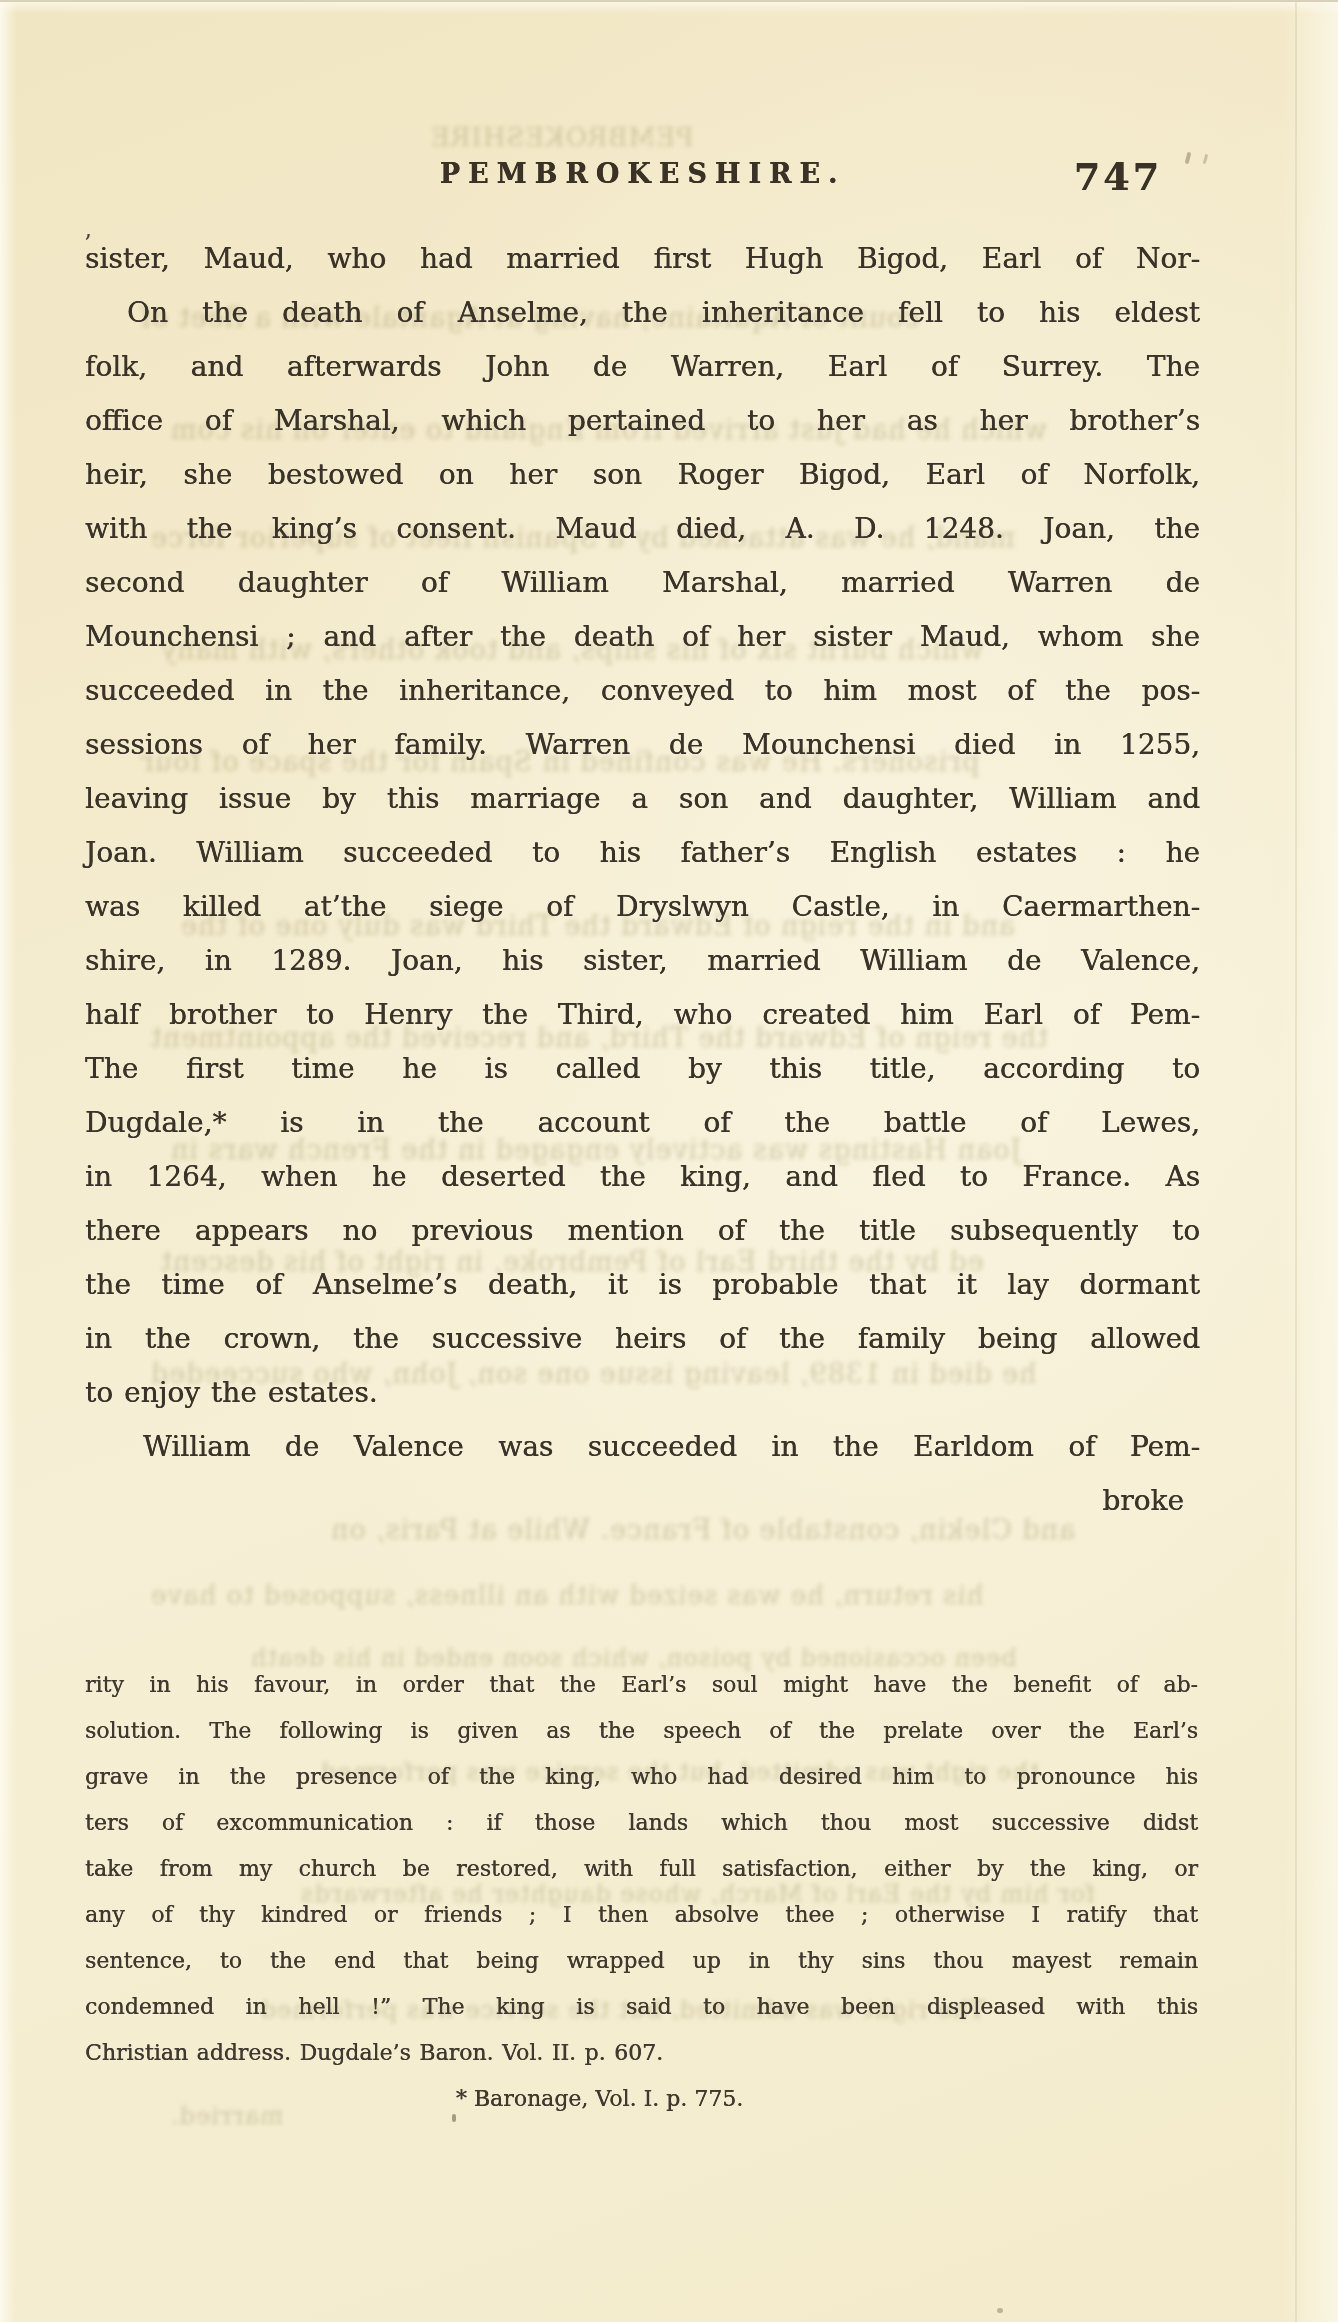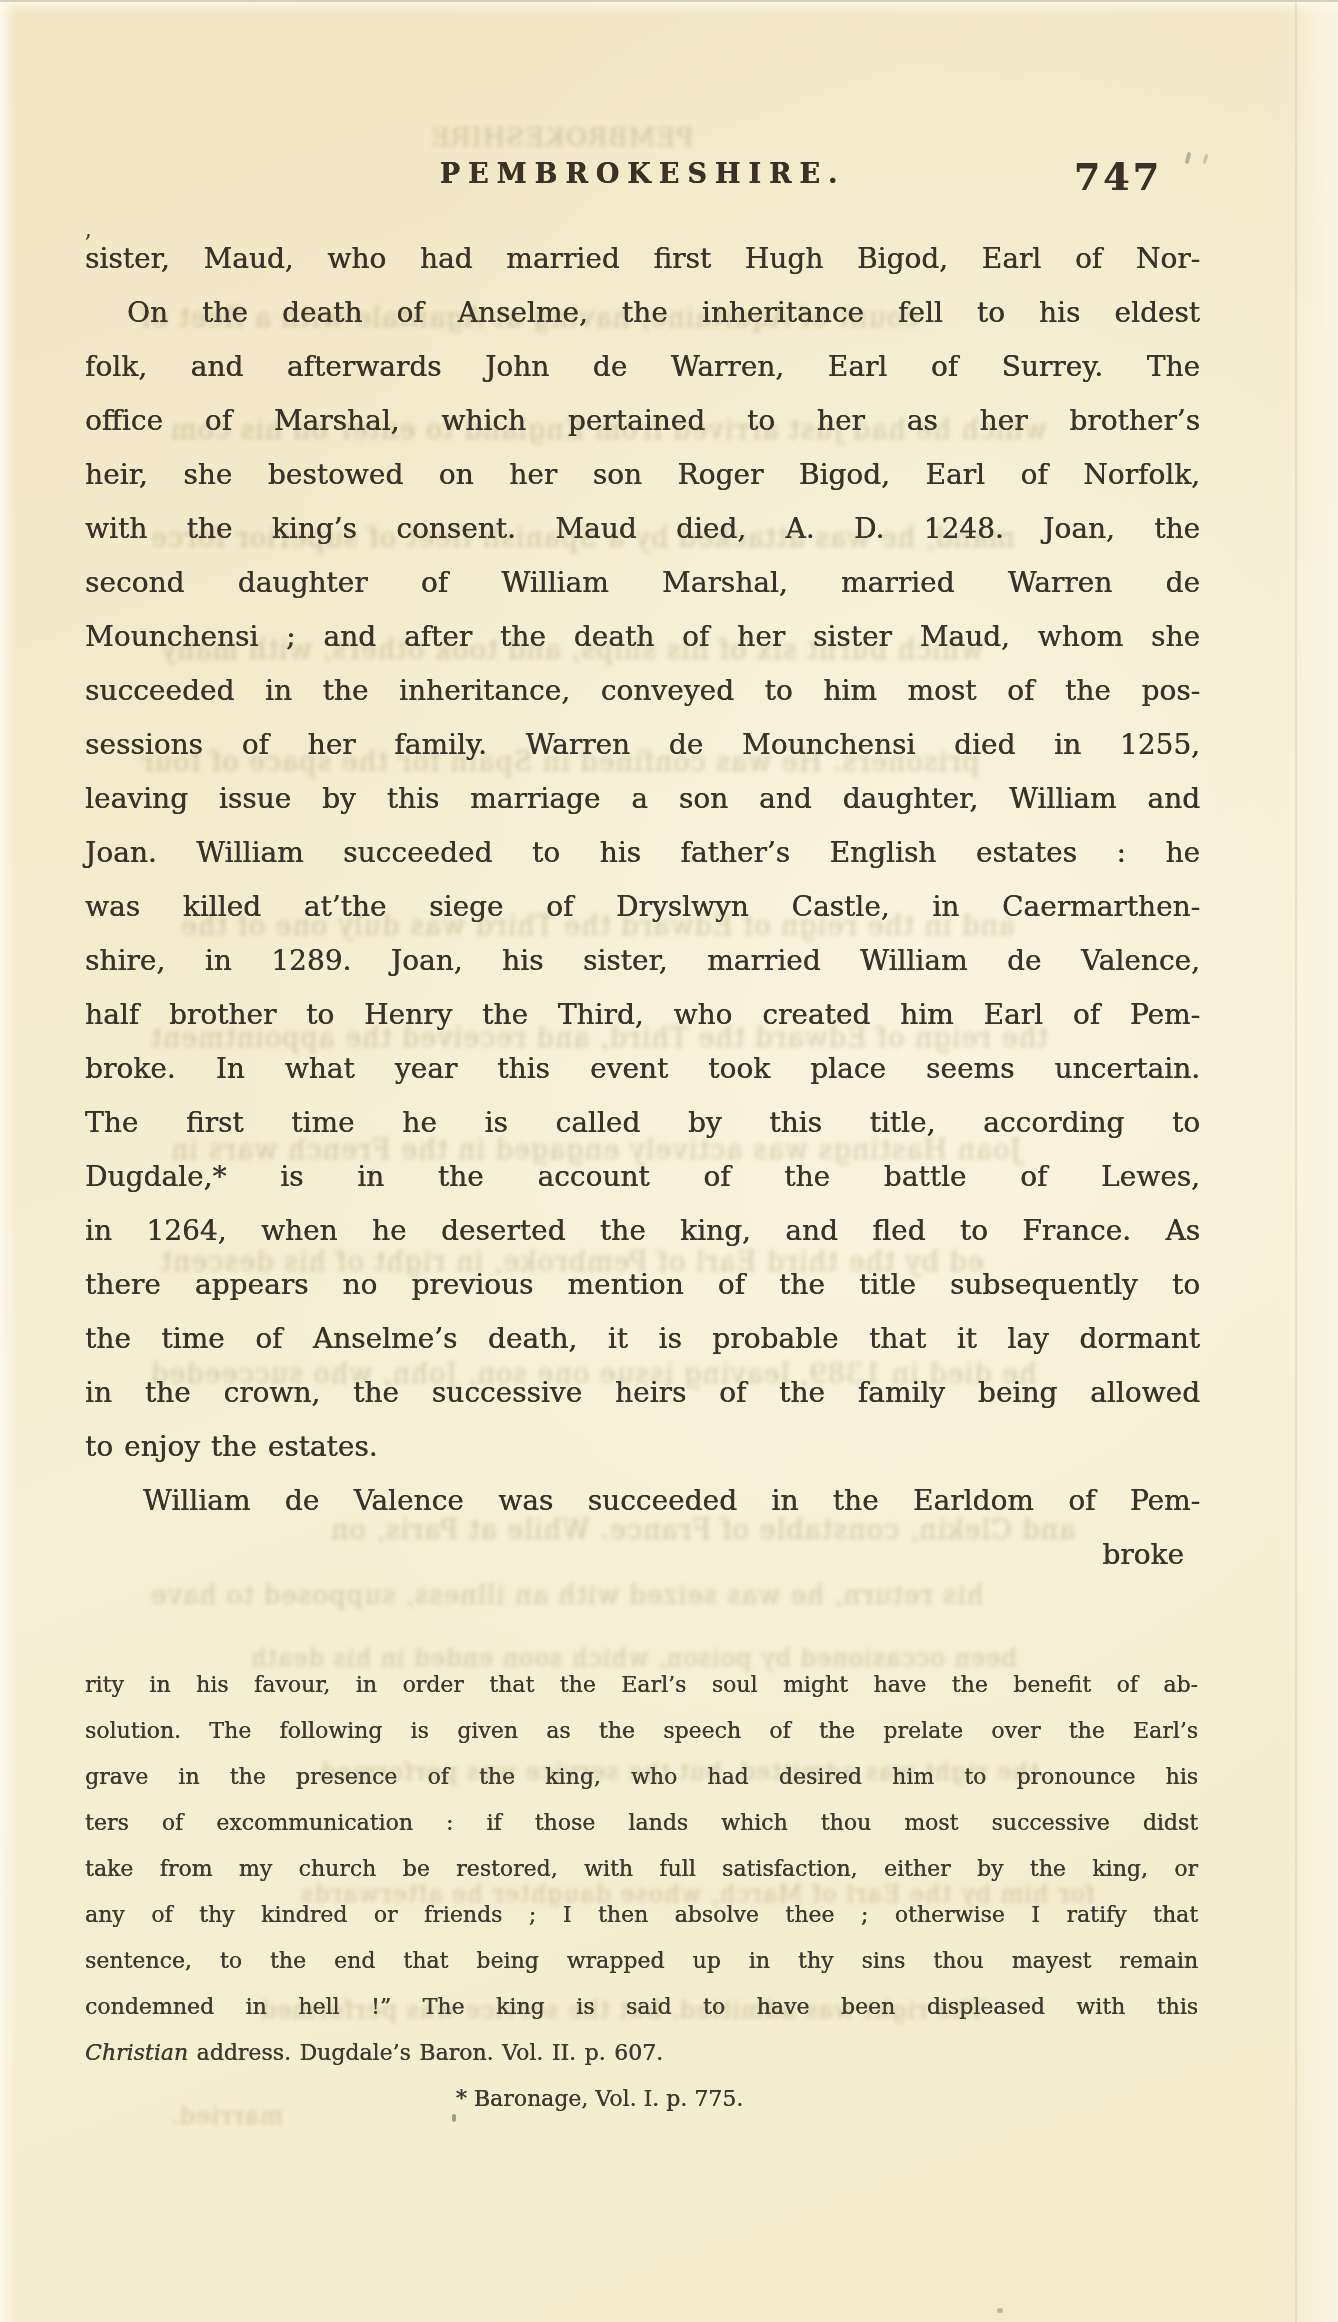--- a/index.html
+++ b/index.html
@@ -57,21 +57,21 @@
   .footnote { position:absolute; left:85px; top:1660px; width:1113px; font-size:22px; color:#403930; }
   .fn-line {
     line-height:46px; height:46px;
     text-align:justify; text-align-last:justify;
     word-spacing:1.5px;
     text-shadow:0.3px 0 0 currentColor;
   }
   .fn-line.fn-last { text-align:left; text-align-last:left; }
   .fn-ref { line-height:46px; height:46px; text-align:center; padding-right:84px;
             text-shadow:0.3px 0 0 currentColor; }
-  .italic { font-style:italic; }
+  .italic { }
 
   .stray-mark { position:absolute; left:84px; top:228px; font-size:24px; color:#4a4234; z-index:2; }
 
   .speck { position:absolute; z-index:2; pointer-events:none; }
   .speck.s1 { left:1186px; top:150px; width:4px; height:12px; background:rgba(120,108,76,.45);
               border-radius:2px; transform:rotate(14deg); }
   .speck.s2 { left:1204px; top:152px; width:3px; height:10px; background:rgba(130,118,84,.35);
               border-radius:2px; transform:rotate(16deg); }
   .speck.s3 { left:452px; top:2112px; width:4px; height:8px; background:rgba(86,76,54,.5); border-radius:2px; }
   .speck.s4 { left:997px; top:2306px; width:6px; height:5px; background:rgba(125,112,80,.45); border-radius:3px; }
@@ -122,21 +122,20 @@
           <div class="body-line">with the king’s consent.  Maud died, A. D. 1248.  Joan, the</div>
           <div class="body-line">second daughter of William Marshal, married Warren de</div>
           <div class="body-line">Mounchensi ; and after the death of her sister Maud, whom she</div>
           <div class="body-line">succeeded in the inheritance, conveyed to him most of the pos-</div>
           <div class="body-line">sessions of her family.  Warren de Mounchensi died in 1255,</div>
           <div class="body-line">leaving issue by this marriage a son and daughter, William and</div>
           <div class="body-line">Joan.  William succeeded to his father’s English estates : he</div>
           <div class="body-line">was killed at’the siege of Dryslwyn Castle, in Caermarthen-</div>
           <div class="body-line">shire, in 1289.  Joan, his sister, married William de Valence,</div>
           <div class="body-line">half brother to Henry the Third, who created him Earl of Pem-</div>
-          <div class="body-line">broke.  In what year this event took place seems uncertain.</div>
           <div class="body-line">The first time he is called by this title, according to</div>
           <div class="body-line">Dugdale,* is in the account of the battle of Lewes,</div>
           <div class="body-line">in 1264, when he deserted the king, and fled to France.  As</div>
           <div class="body-line">there appears no previous mention of the title subsequently to</div>
           <div class="body-line">the time of Anselme’s death, it is probable that it lay dormant</div>
           <div class="body-line">in the crown, the successive heirs of the family being allowed</div>
           <div class="body-line no-just">to enjoy the estates.</div>
         </div>
       <div id="para2">
           <div class="body-line indent2">William de Valence was succeeded in the Earldom of Pem-</div>

